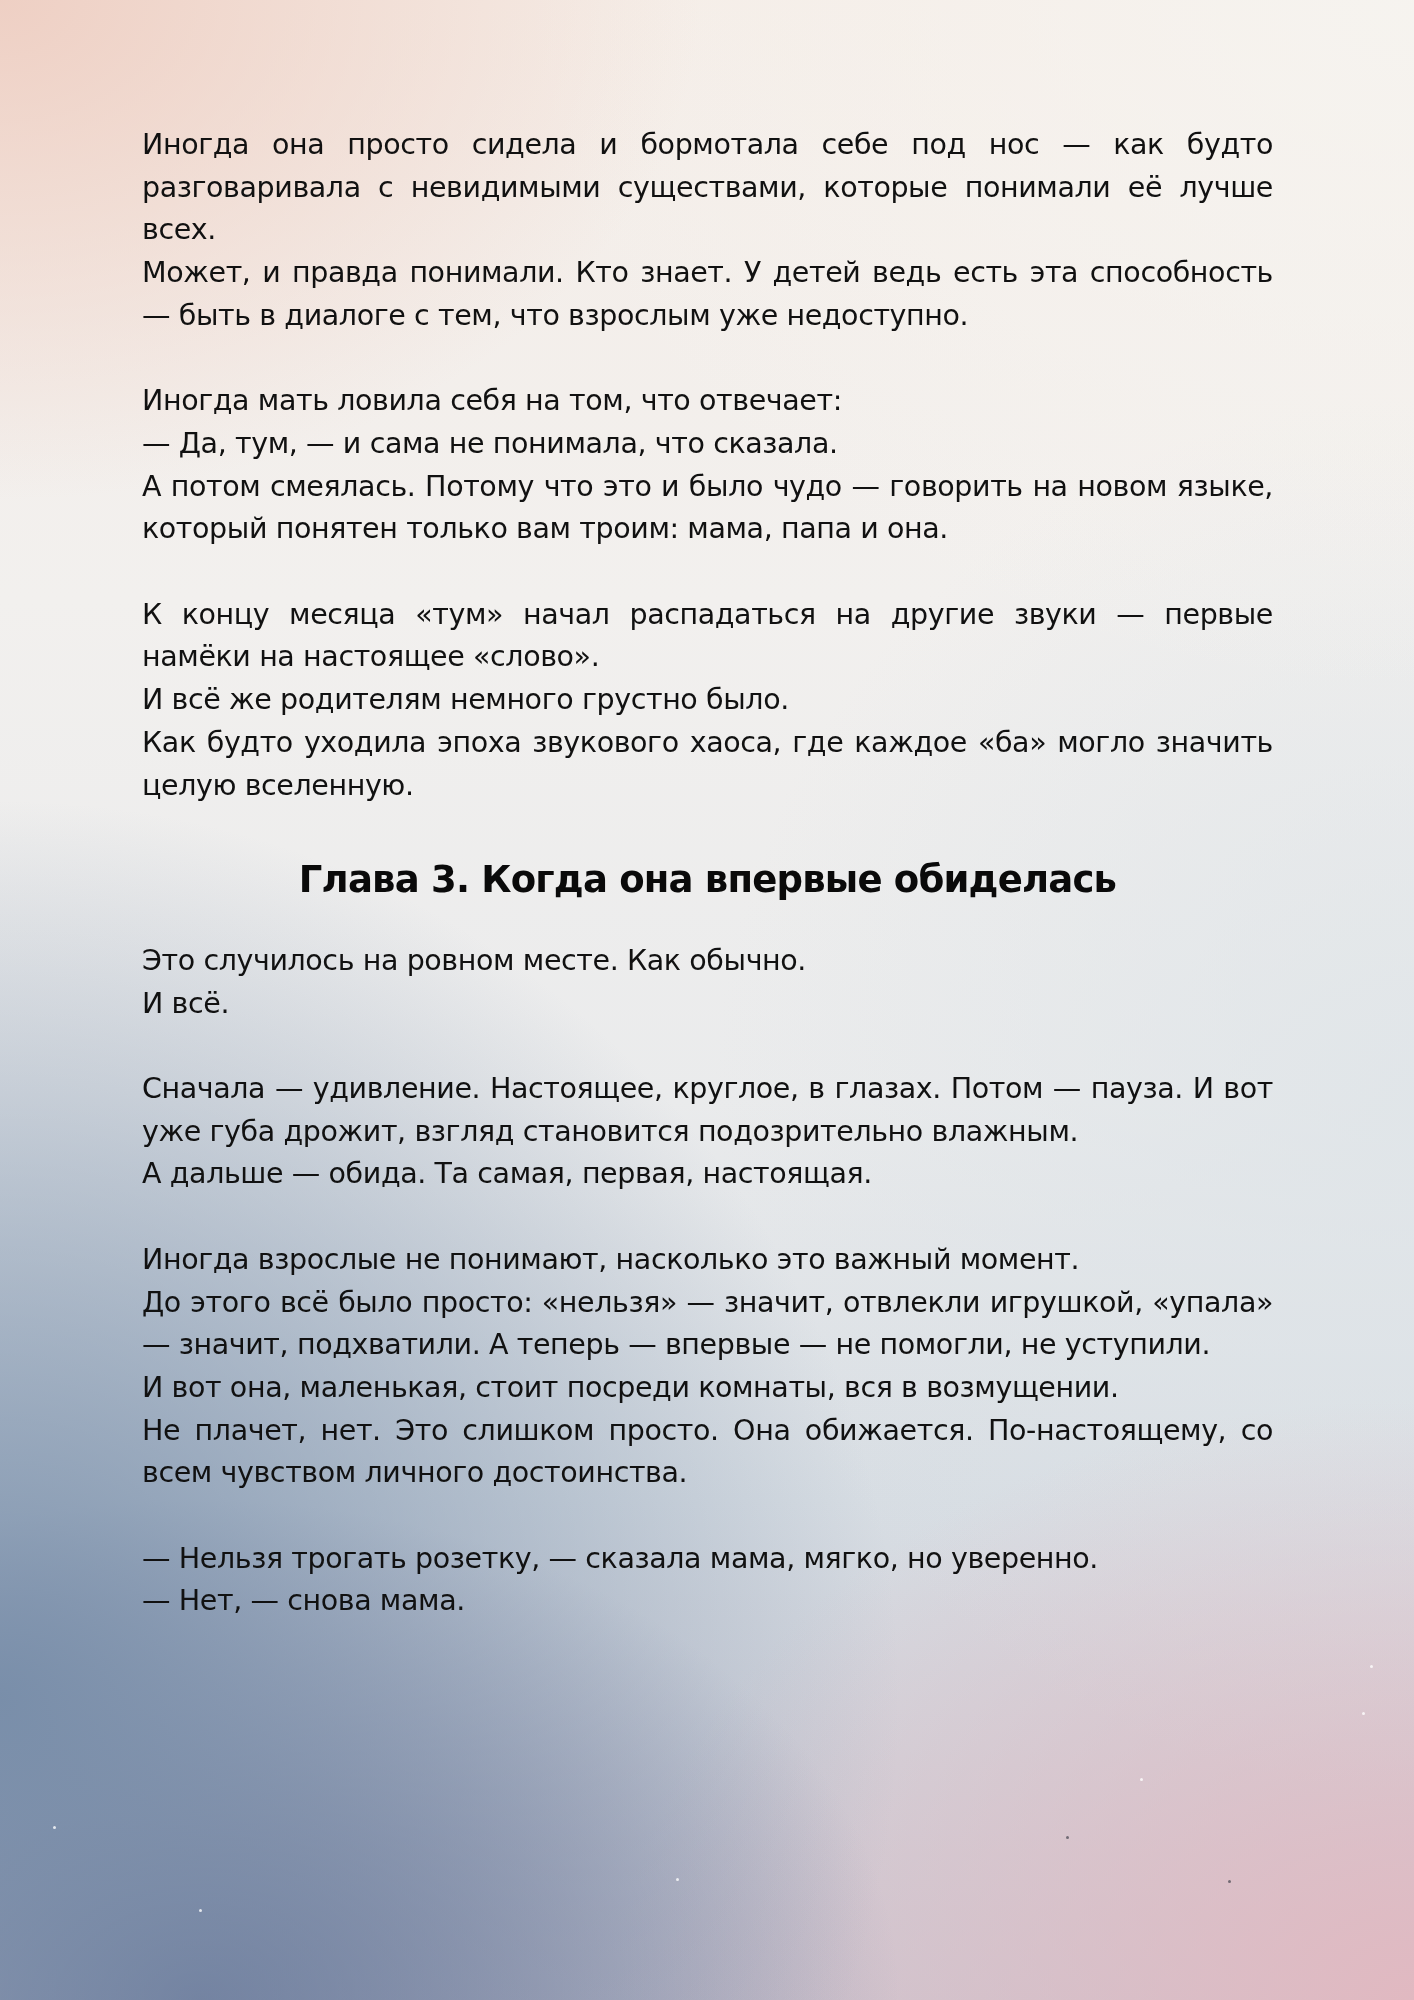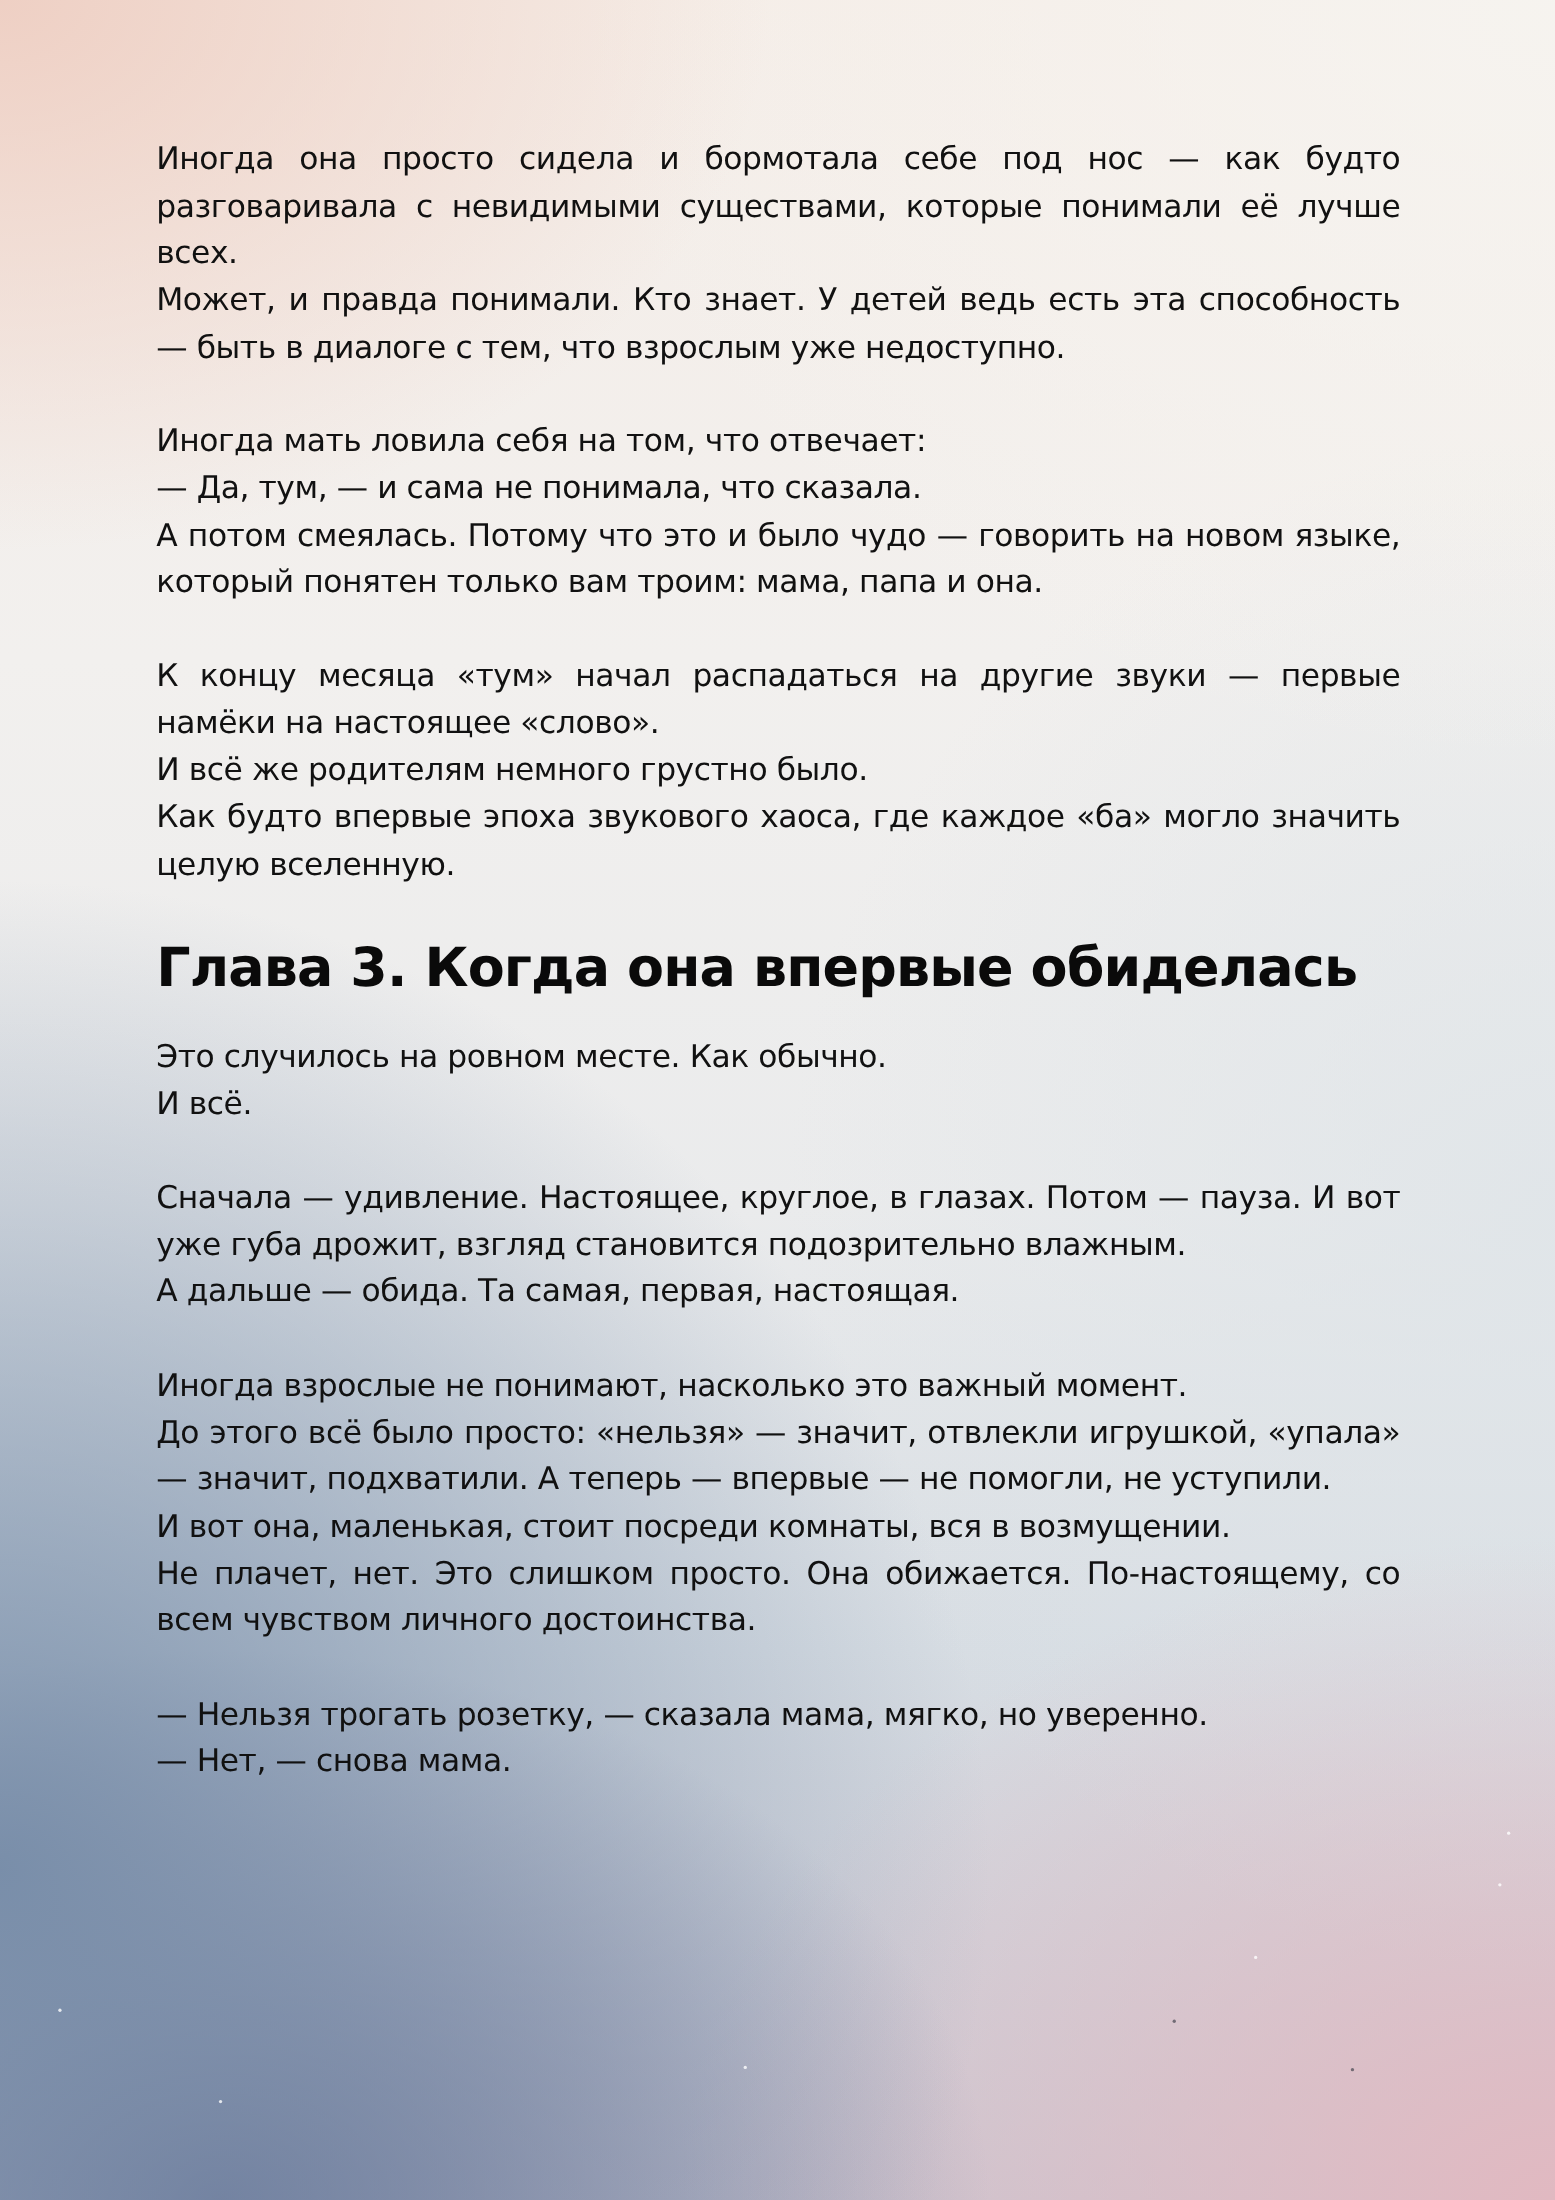--- a/index.html
+++ b/index.html
@@ -53,23 +53,23 @@
       display: block;
       text-align: justify;
       text-align-last: left;
     }
     .line.nojust {
       text-align: right;
     }
     .chapter-title {
       font-family: "DejaVu Sans", sans-serif;
       font-weight: bold;
-      font-size: 49px;
+      font-size: 37px;
       line-height: 60px;
-      text-align: left;
+      text-align: center;
       letter-spacing: -0.8px;
       margin: 40px 0 30px 0;
       color: #0a0a0a;
     }
   </style>
 </head>
 <body>
 
 <div class="bg">
   <span class="speck" style="left:1370px;top:1665px;"></span>
@@ -91,21 +91,21 @@
 
   <div class="para">
     <span class="line nojust">Иногда мать ловила себя на том, что отвечает:</span>
     <span class="line nojust">— Да, тум, — и сама не понимала, что сказала.</span>
     <span class="line">А потом смеялась. Потому что это и было чудо — говорить на новом языке, который понятен только вам троим: мама, папа и она.</span>
   </div>
 
   <div class="para">
     <span class="line">К концу месяца «тум» начал распадаться на другие звуки — первые намёки на настоящее «слово».</span>
     <span class="line nojust">И всё же родителям немного грустно было.</span>
-    <span class="line">Как будто впервые эпоха звукового хаоса, где каждое «ба» могло значить целую вселенную.</span>
+    <span class="line">Как будто уходила эпоха звукового хаоса, где каждое «ба» могло значить целую вселенную.</span>
   </div>
 
   <h2 class="chapter-title">Глава 3. Когда она впервые обиделась</h2>
 
   <div class="para">
     <span class="line nojust">Это случилось на ровном месте. Как обычно.</span>
     <span class="line nojust">И всё.</span>
   </div>
 
   <div class="para">

